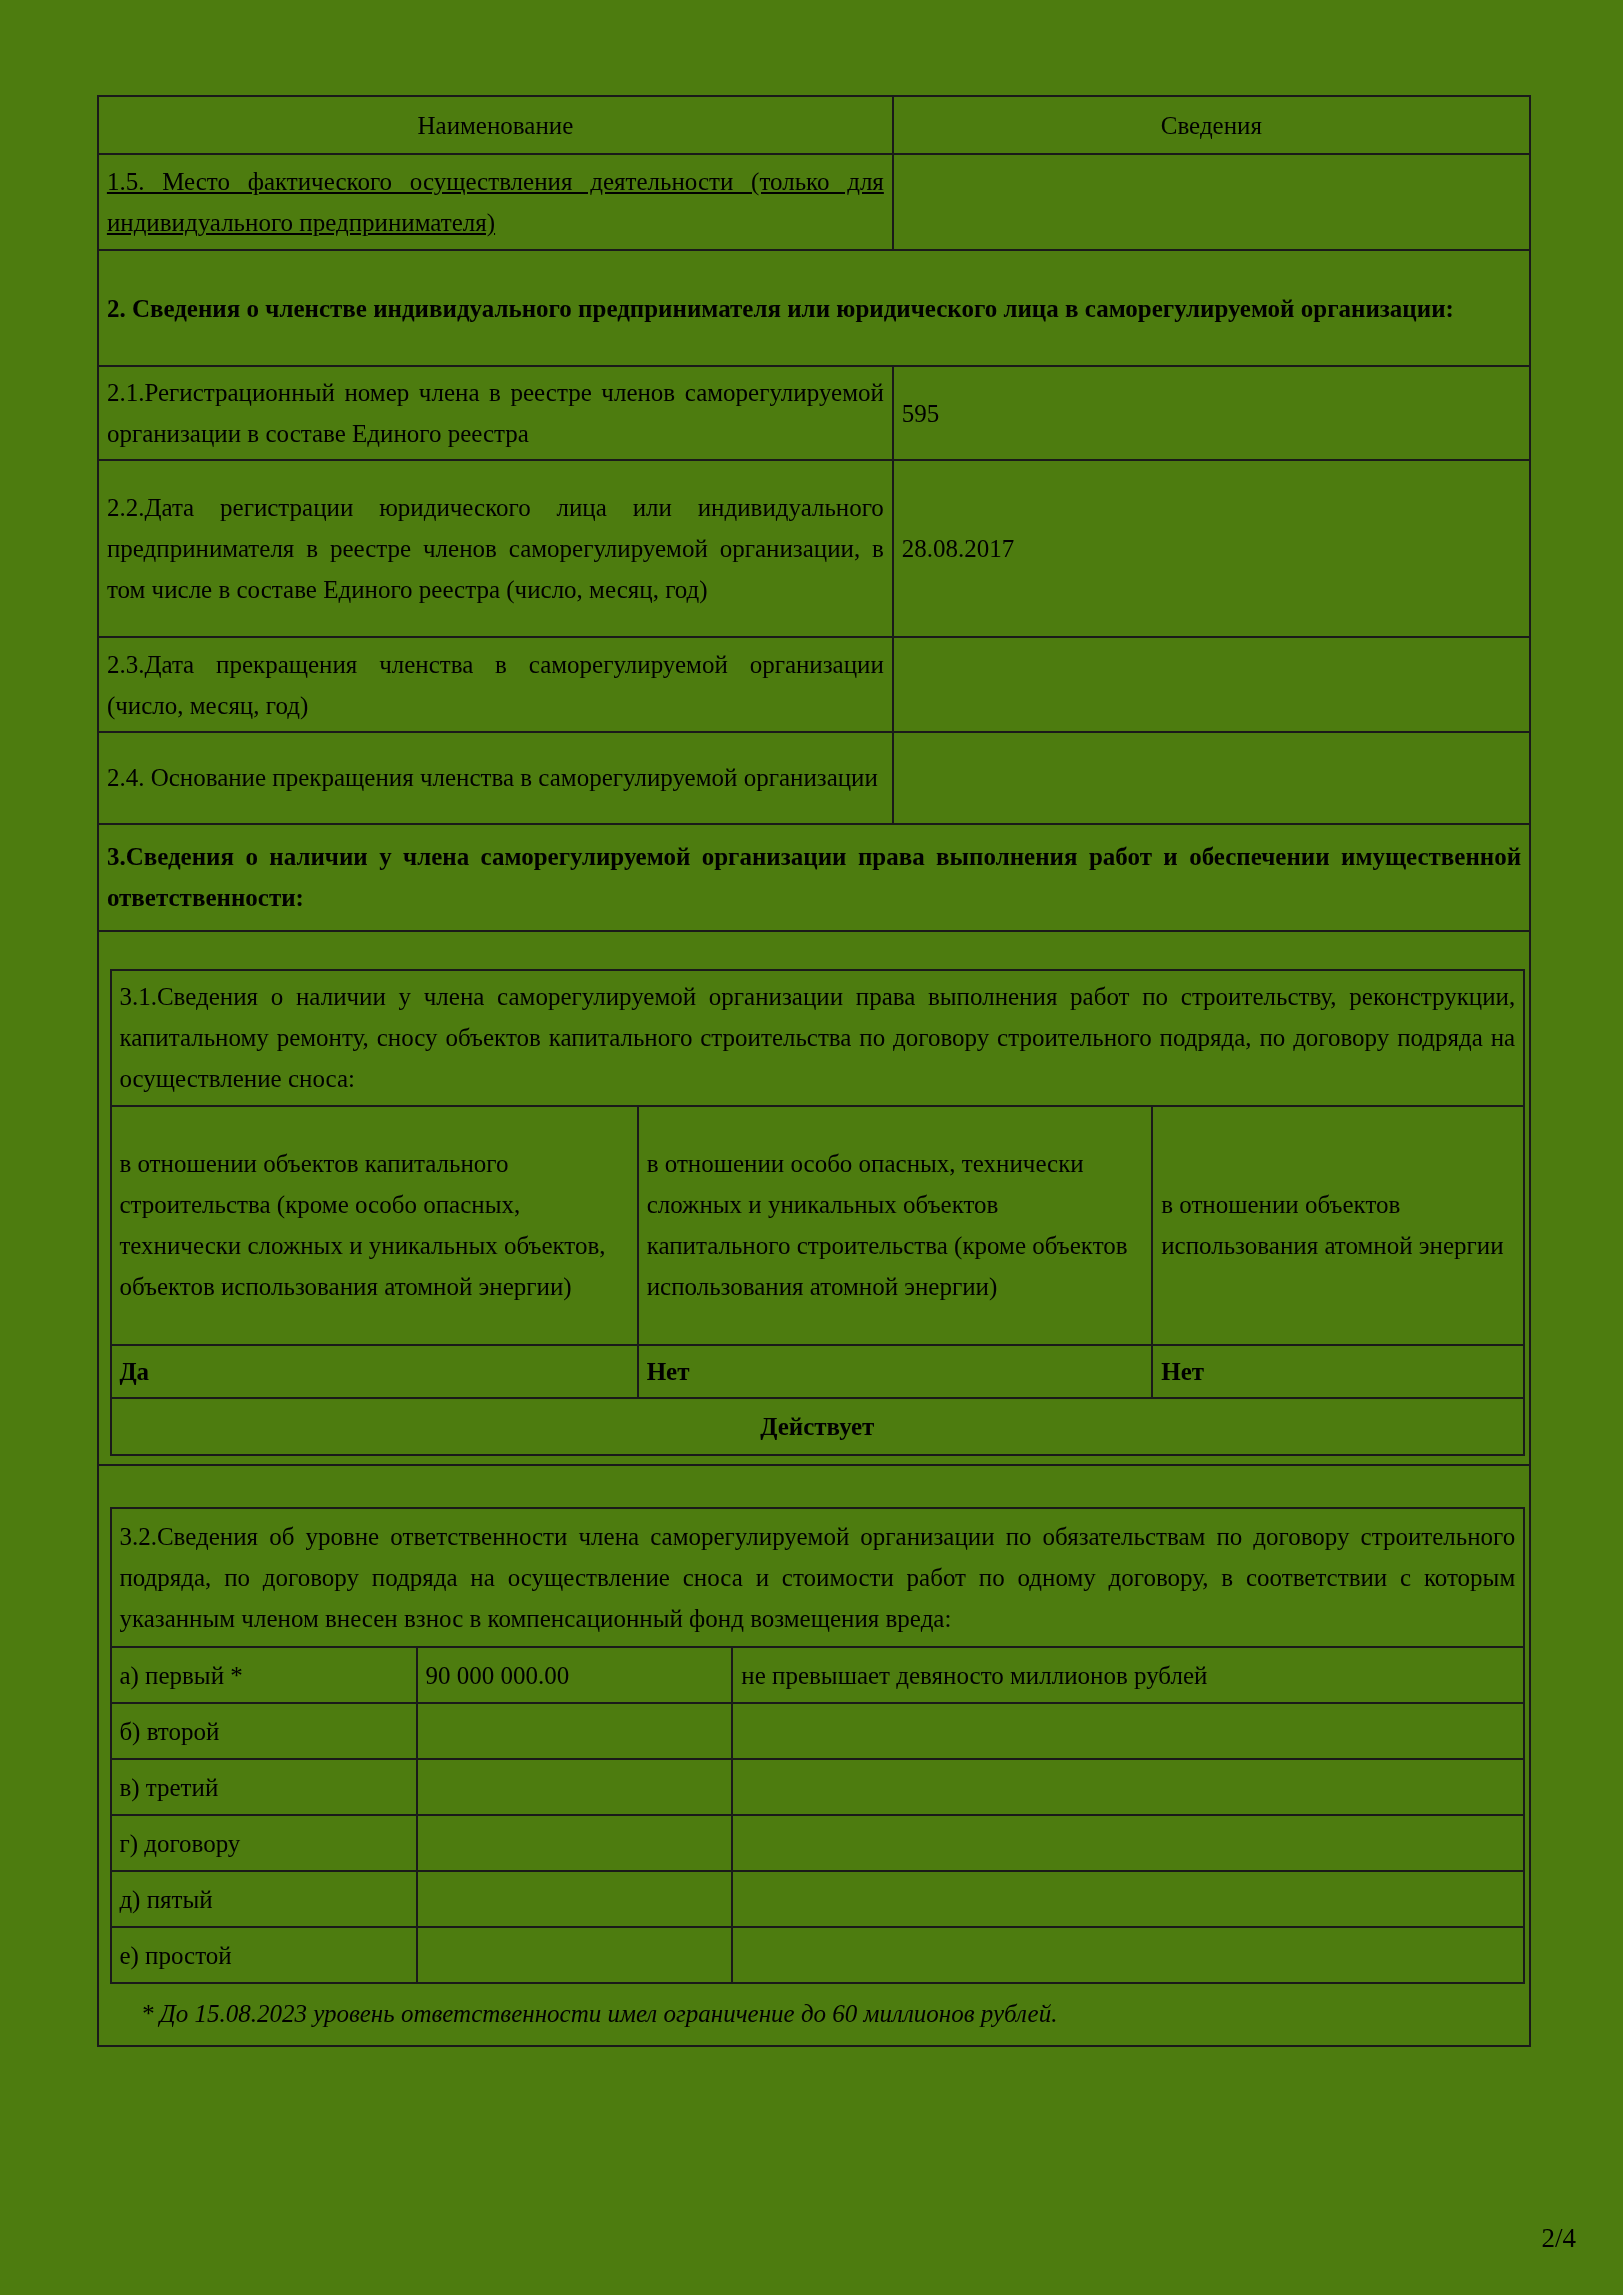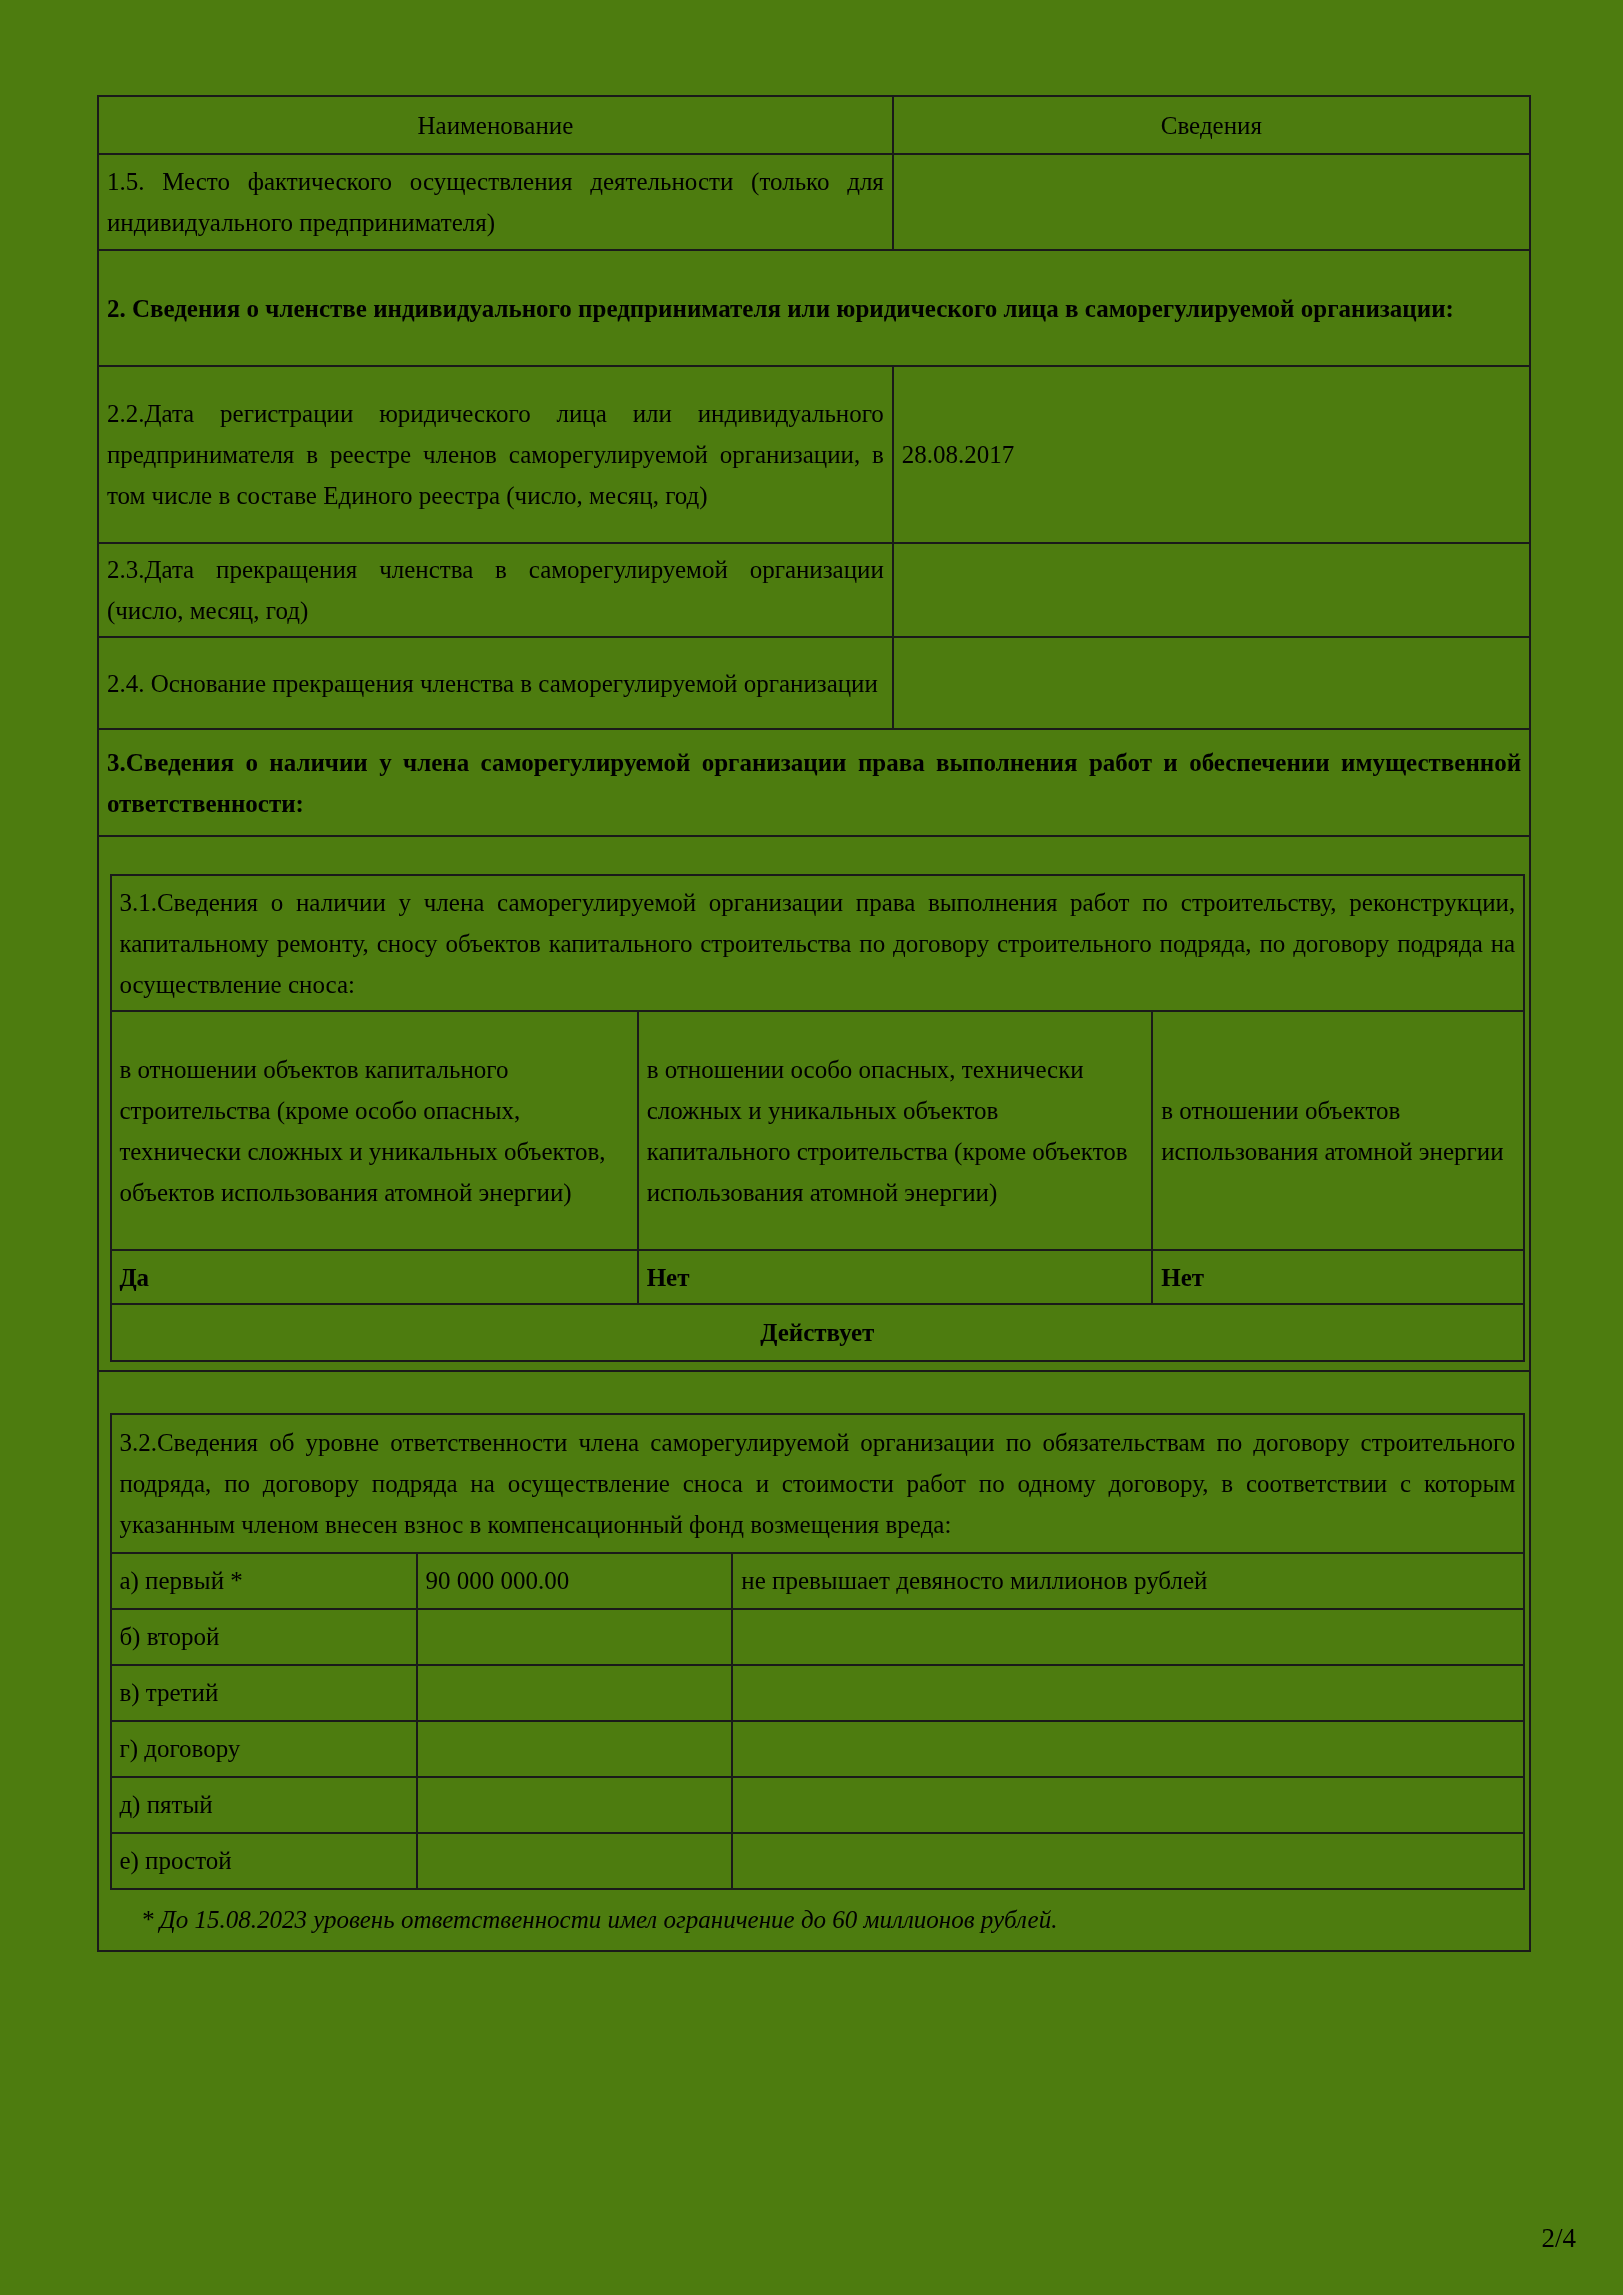--- a/index.html
+++ b/index.html
@@ -18,21 +18,21 @@
   table { border-collapse: collapse; width: 100%; table-layout: fixed; }
   td { border: 2.6px solid #1a1a1a; vertical-align: middle; padding: 5.2px 7.9px; box-sizing: border-box; overflow: hidden; }
   .j { text-align: justify; }
   .b { font-weight: bold; }
   .c { text-align: center; }
 
   
   .t1 .col-name { width: 55.5%; }
   .t1 .col-info { width: 44.5%; }
   .t1 .r-head td { height: 58px; text-align: center; }
-  .t1 .r-15 td { height: 96px; }
+  .t1 .r-15 td { height: 96px; text-decoration: underline; }
   .t1 .r-sec2 td { height: 116px; }
   .t1 .r-21 td { height: 93px; }
   .t1 .r-22 td { height: 177px; margin-top: 32px; }
   .t1 .r-23 td { height: 89px; }
   .t1 .r-24 td { height: 92px; }
   .t1 .r-sec3 td { height: 107px; }
 
   
   .sec3body {
     border: 2.6px solid #1a1a1a;
@@ -86,20 +86,24 @@
       <td class="c">Наименование</td>
       <td class="c">Сведения</td>
     </tr>
     <tr class="r-15">
       <td class="j">1.5. Место фактического осуществления деятельности (только для индивидуального предпринимателя)</td>
       <td></td>
     </tr>
     <tr class="r-sec2">
       <td class="j b" colspan="2">2. Сведения о членстве индивидуального предпринимателя или юридического лица в саморегулируемой организации:</td>
     </tr>
+    <tr class="r-21">
+      <td class="j">2.1.Регистрационный номер члена в реестре членов саморегулируемой организации в составе Единого реестра</td>
+      <td>595</td>
+    </tr>
     <tr class="r-22">
       <td class="j">2.2.Дата регистрации юридического лица или индивидуального предпринимателя в реестре членов саморегулируемой организации, в том числе в составе Единого реестра (число, месяц, год)</td>
       <td>28.08.2017</td>
     </tr>
     <tr class="r-23">
       <td class="j">2.3.Дата прекращения членства в саморегулируемой организации (число, месяц, год)</td>
       <td></td>
     </tr>
     <tr class="r-24">
       <td class="j">2.4. Основание прекращения членства в саморегулируемой организации</td>

